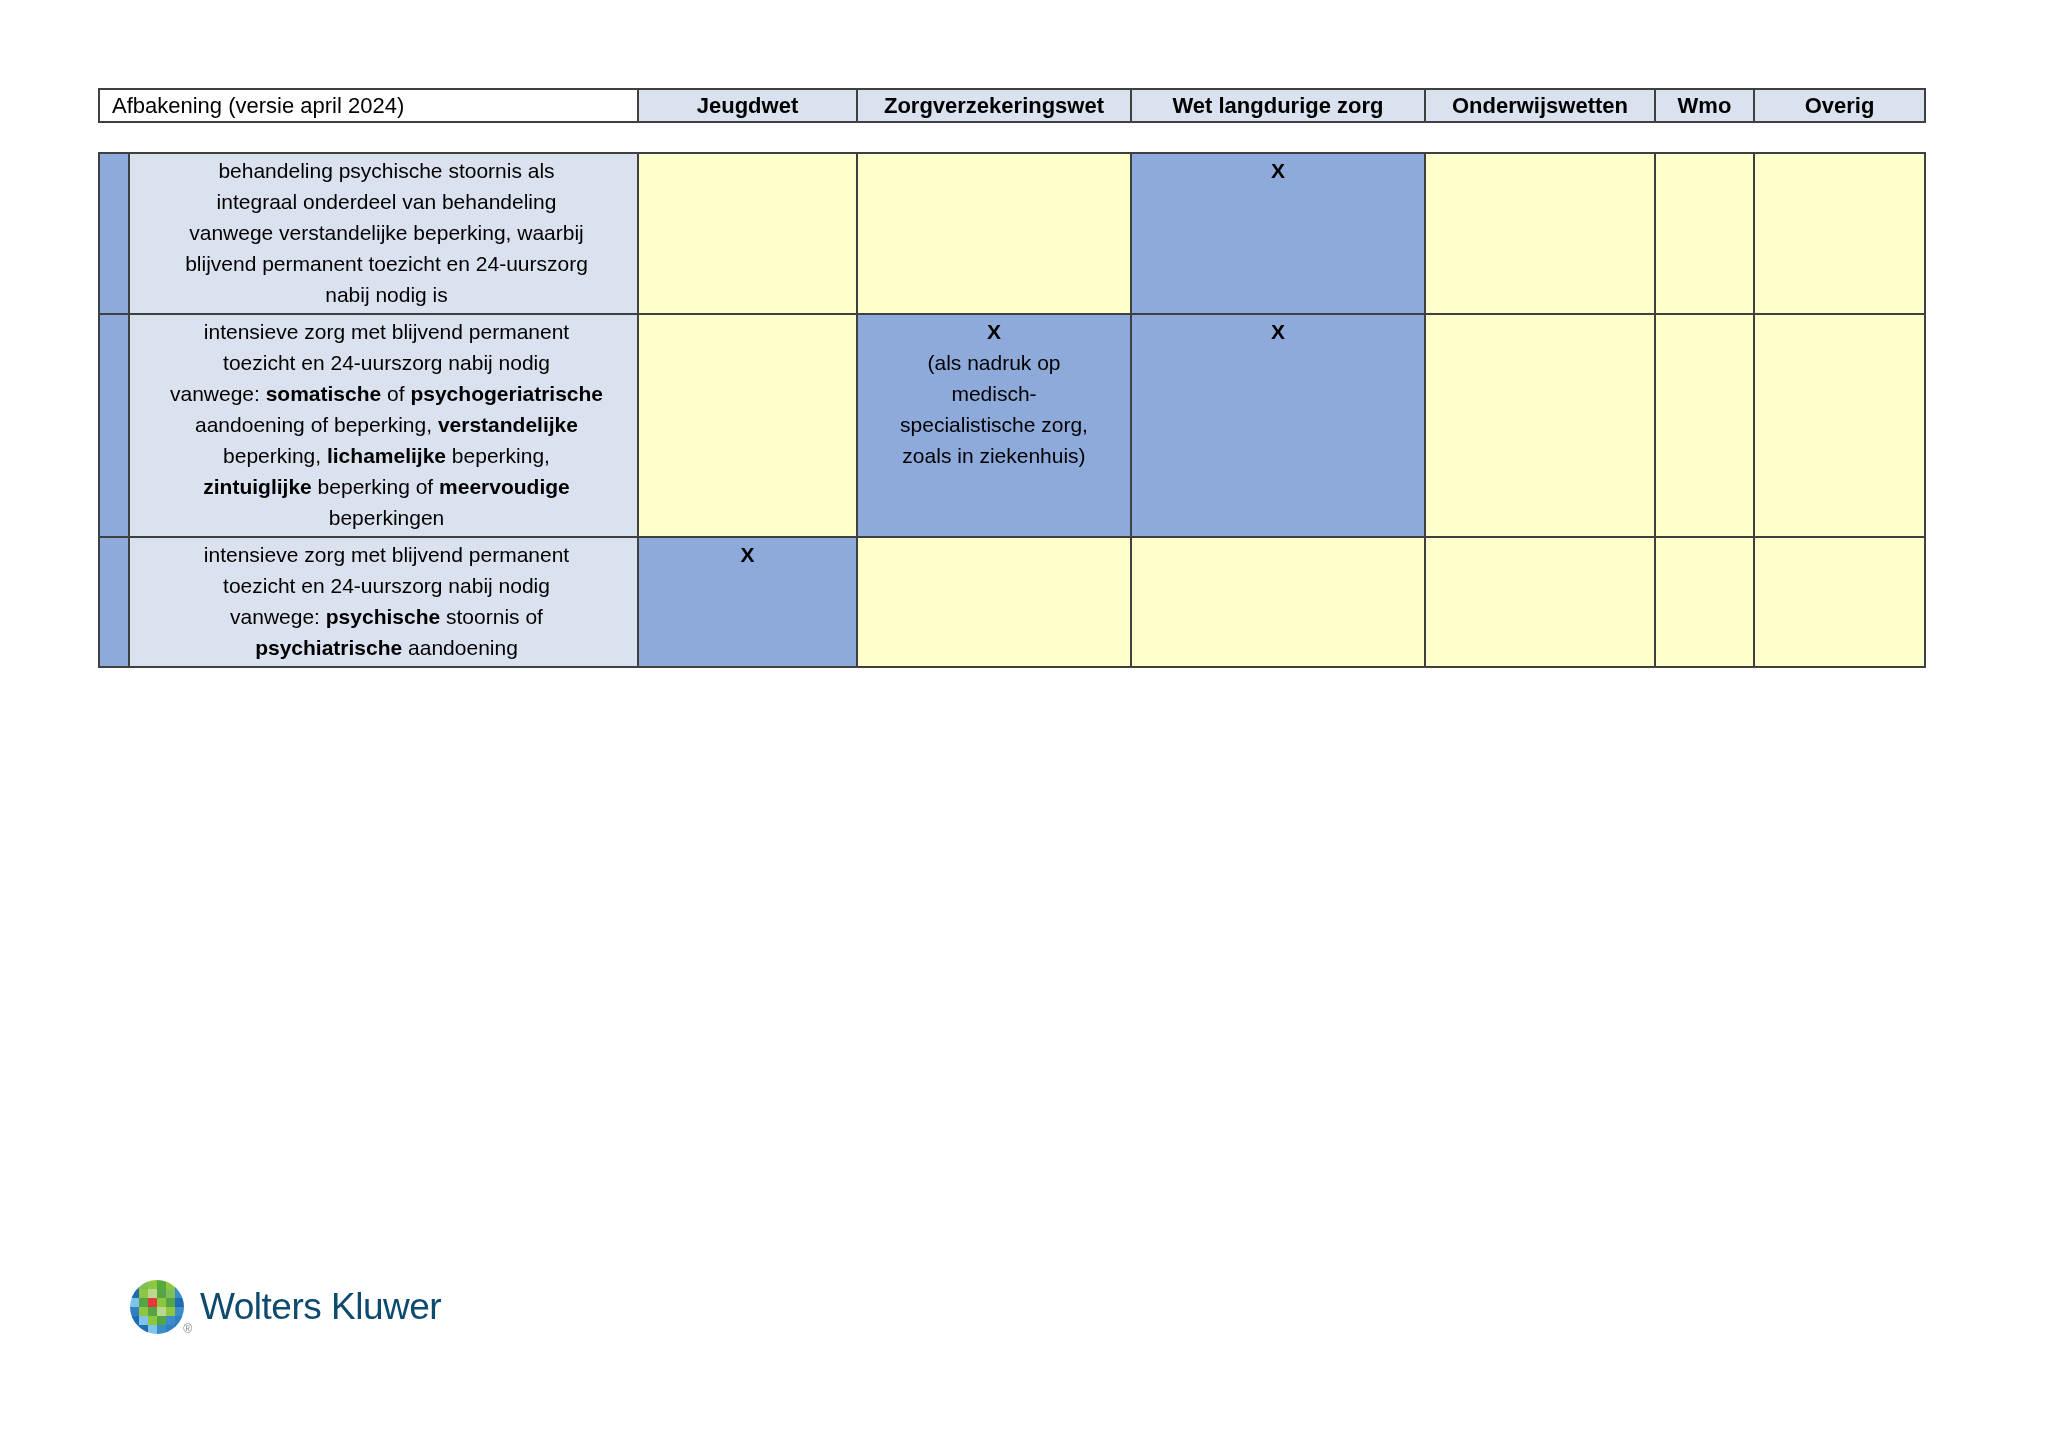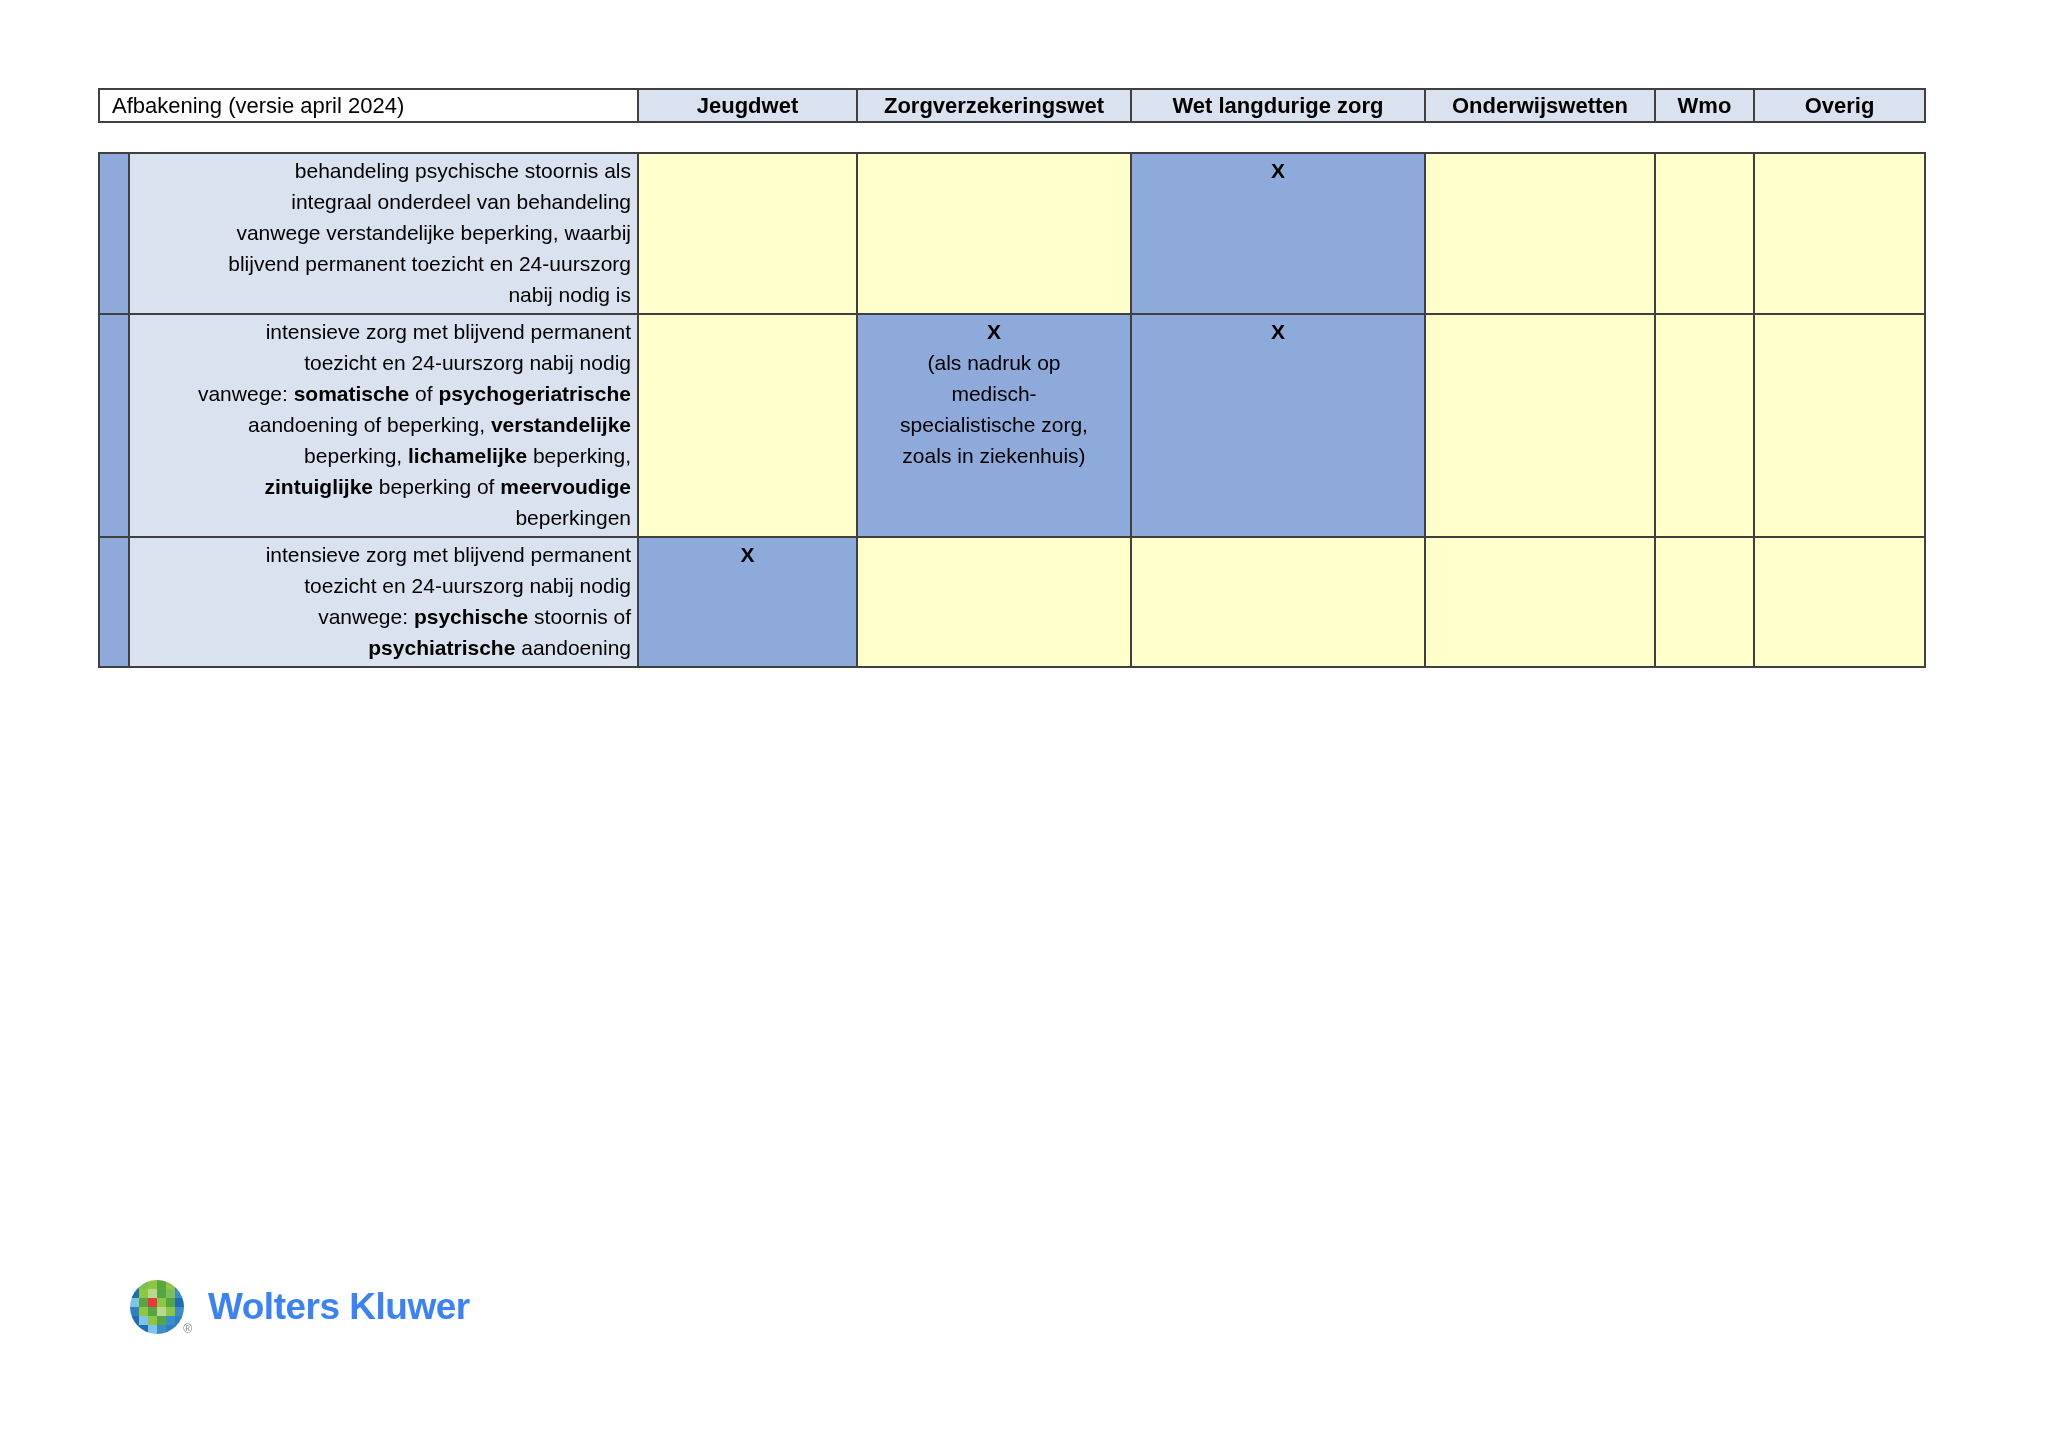--- a/index.html
+++ b/index.html
@@ -20,21 +20,21 @@
   }
   .htable .hcell {
     background:#dbe2ef; font-weight:bold; font-size:22px; line-height:29px;
     text-align:center; padding:1px 1px; white-space:nowrap;
   }
 
   
   .btable { position:absolute; left:98px; top:152px; }
   .cell { font-size:21px; line-height:31px; padding:1px 6px 3px 6px; }
   .strip-cell   { background:#8eaadb; padding:0; }
-  .desc-cell    { background:#dbe2ef; text-align:right; padding:1px 6px 3px 12px; }
+  .desc-cell    { background:#dbe2ef; text-align:center; padding:1px 6px 3px 12px; }
   .section-cell { background:#8eaadb; text-align:left; font-weight:bold; padding:1px 6px 1px 12px; }
   .data-cell { text-align:center; }
   .blue   { background:#8eaadb; }
   .yellow { background:#ffffcc; }
   .b { font-weight:bold; }
   .line { white-space:nowrap; }
 
   
   .hc0{width:539px}.hc1{width:219px}.hc2{width:274px}.hc3{width:294px}
   .hc4{width:230px}.hc5{width:99px}.hc6{width:171px}
@@ -47,22 +47,22 @@
   .logo-wrap { position:relative; width:54px; height:54px; }
   .logo-circle {
     width:54px; height:54px; border-radius:50%; overflow:hidden;
     display:grid; grid-template-columns:repeat(6,1fr); grid-template-rows:repeat(6,1fr);
   }
   .logo-reg {
     position:absolute; right:-8px; bottom:-2px; font-size:12px; color:#8a8a8a;
     font-family:"Liberation Sans",sans-serif;
   }
   .brand-text {
-    margin-left:24px; font-size:37px; color:#3b82f6; letter-spacing:-0.5px;
-    font-weight:700; white-space:nowrap;
+    margin-left:16px; font-size:37px; color:#0c4a6e; letter-spacing:-0.5px;
+    font-weight:400; white-space:nowrap;
   }
 </style>
 </head>
 <body>
 
 <div class="page">
 
   <table class="htable">
     <colgroup>
       <col class="hc0">

